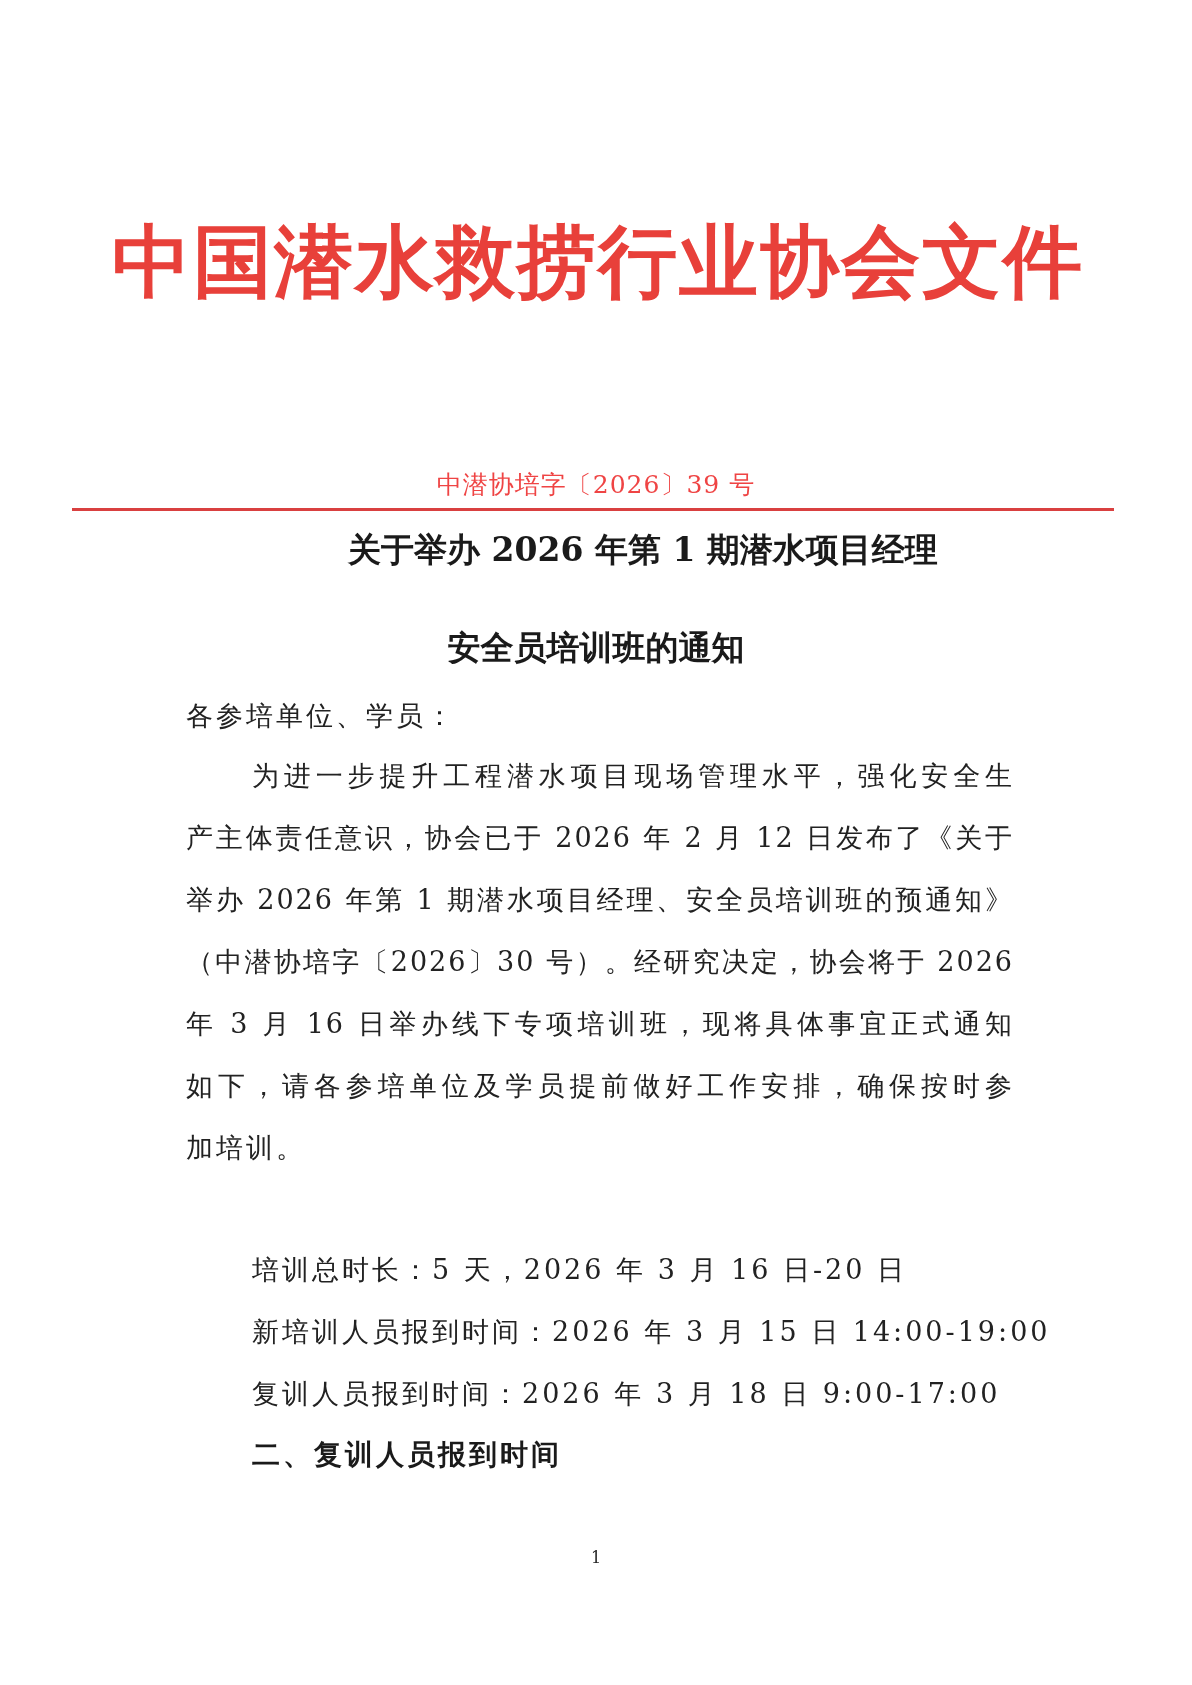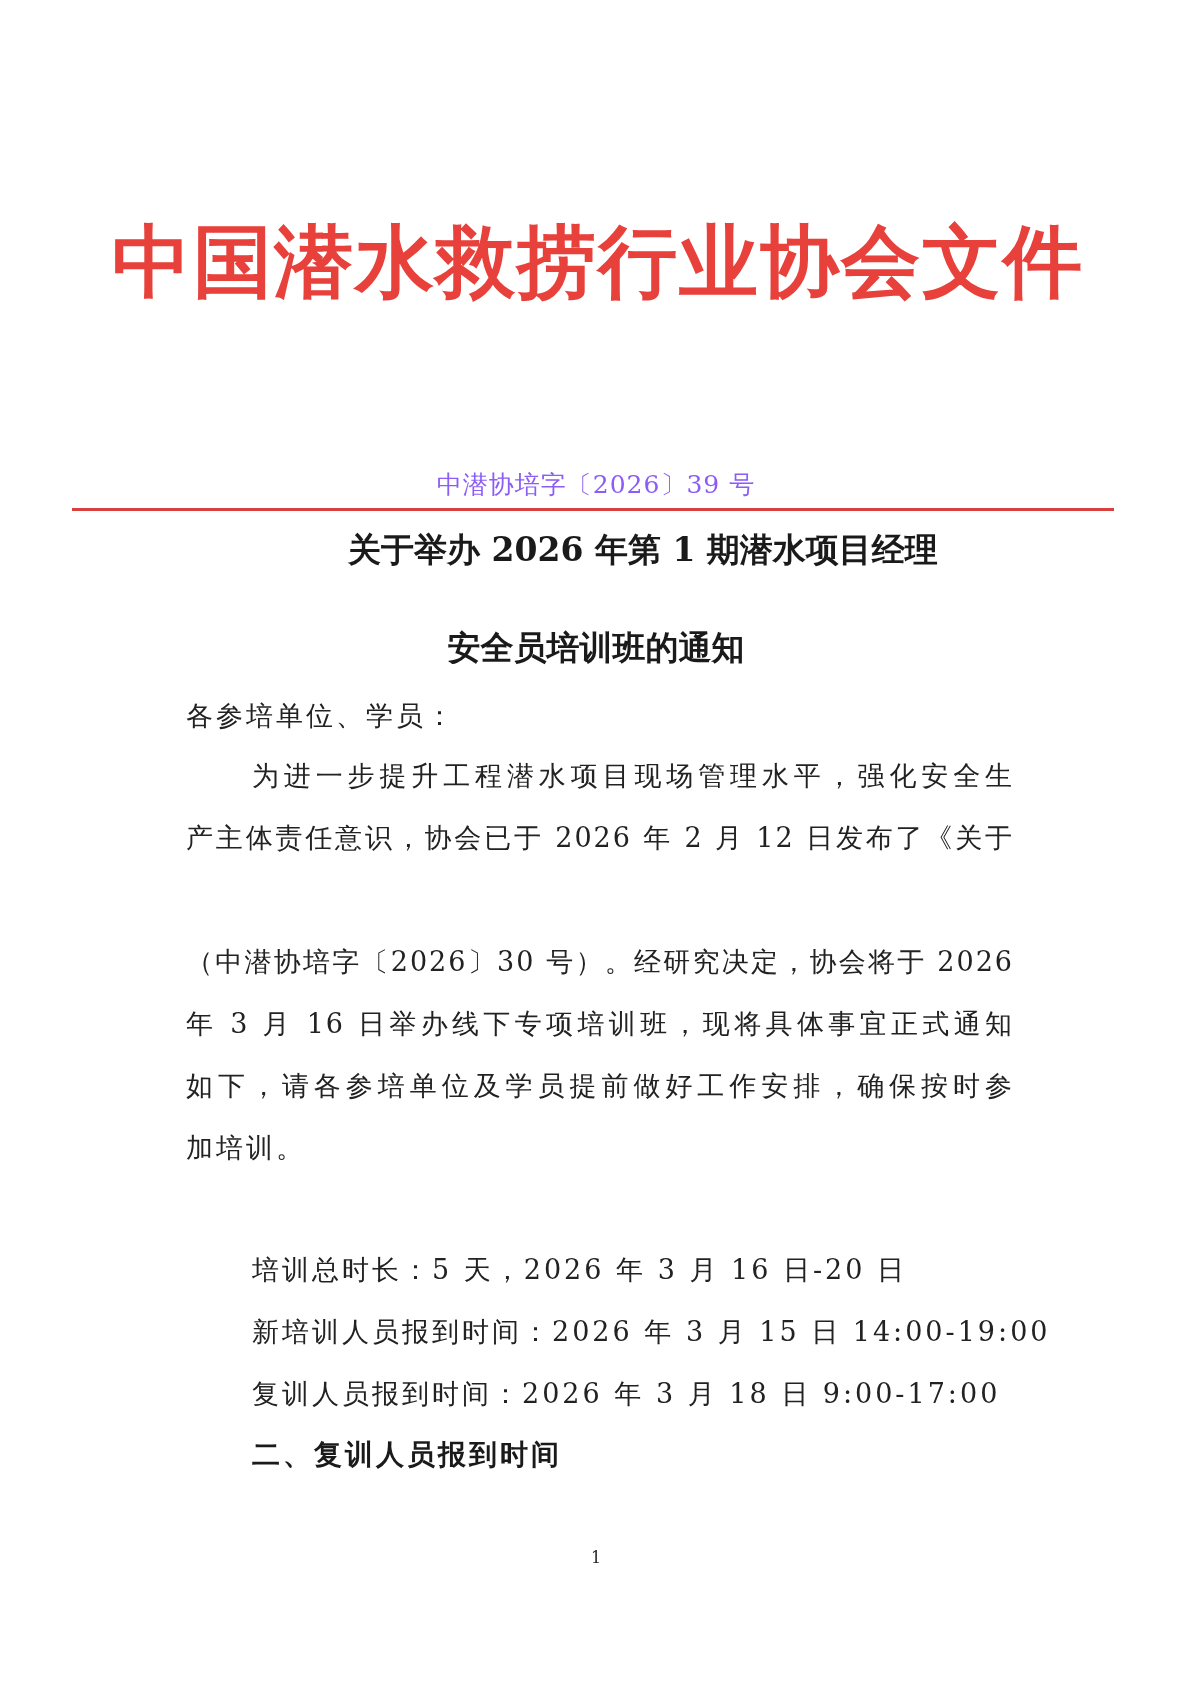--- a/index.html
+++ b/index.html
@@ -36,21 +36,21 @@
       white-space: nowrap;
     }
     .doc-number {
       position: absolute;
       top: 468px;
       left: 0;
       width: 1192px;
       text-align: center;
       font-size: 25px;
       letter-spacing: 1px;
-      color: #8b5cf6;
+      color: #ef4444;
       white-space: nowrap;
     }
     .red-rule {
       position: absolute;
       top: 508px;
       left: 72px;
       width: 1042px;
       height: 3px;
       background: #d94040;
     }
@@ -113,20 +113,21 @@
 
   <div class="red-rule"></div>
 
   <div class="title l1">关于举办 2026 年第 1 期潜水项目经理</div>
   <div class="title l2">安全员培训班的通知</div>
 
   <div class="body-line indent" style="top:758px; width:762px; text-align:justify; text-align-last:justify; letter-spacing:2px;">为进一步提升工程潜水项目现场管理水平，强化安全生</div>
 
   <div class="body-line" style="top:698px;">各参培单位、学员：</div>
   <div class="body-line justify" style="top:820px;">产主体责任意识，协会已于 2026 年 2 月 12 日发布了《关于</div>
+  <div class="body-line justify" style="top:882px;">举办 2026 年第 1 期潜水项目经理、安全员培训班的预通知》</div>
   <div class="body-line justify" style="top:944px;">（中潜协培字〔2026〕30 号）。经研究决定，协会将于 2026</div>
   <div class="body-line justify" style="top:1006px;">年 3 月 16 日举办线下专项培训班，现将具体事宜正式通知</div>
   <div class="body-line justify" style="top:1068px;">如下，请各参培单位及学员提前做好工作安排，确保按时参</div>
   <div class="body-line" style="top:1130px;">加培训。</div>
 
 
   <div class="body-line indent" style="top:1252px;">培训总时长：5 天，2026 年 3 月 16 日-20 日</div>
   <div class="body-line indent" style="top:1314px;">新培训人员报到时间：2026 年 3 月 15 日  14:00-19:00</div>
   <div class="body-line indent" style="top:1376px;">复训人员报到时间：2026 年 3 月 18 日  9:00-17:00</div>
 

